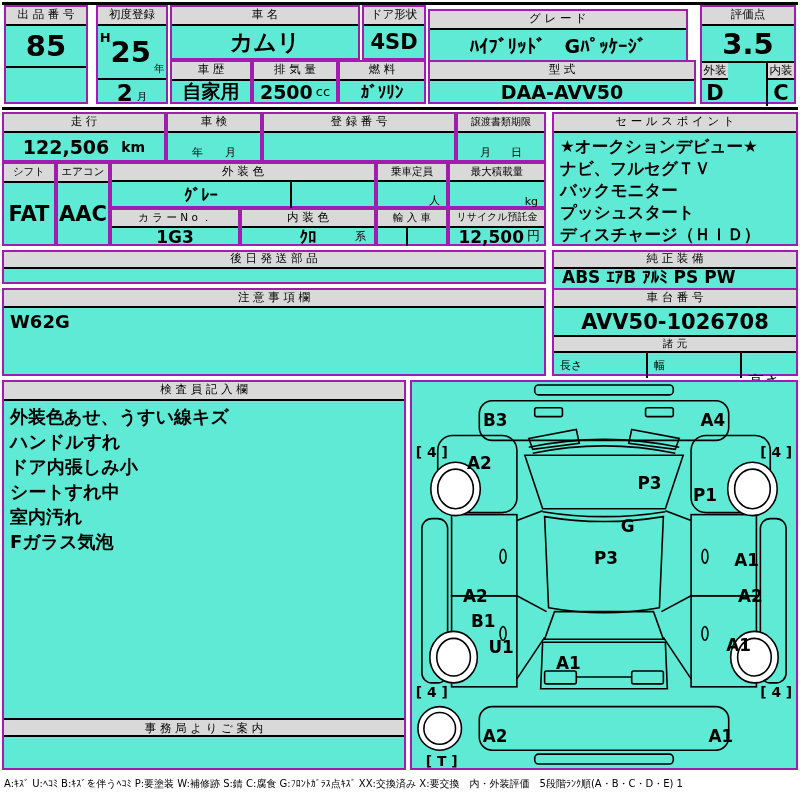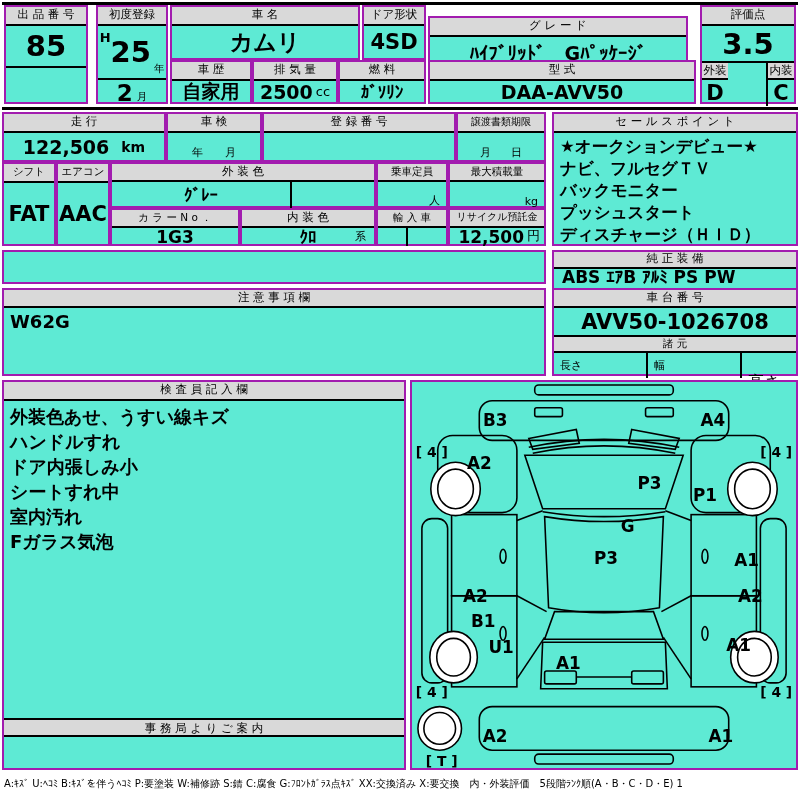--- a/index.html
+++ b/index.html
@@ -50,21 +50,21 @@
   <div class="box" style="left:170px;top:5px;width:190px;height:55px">
     <div class="hd">車 名</div>
     <div class="val v24" style="height:32px">カムリ</div>
   </div>
 
   <div class="box" style="left:362px;top:5px;width:64px;height:55px">
     <div class="hd">ドア形状</div>
     <div class="val v22" style="height:32px">4SD</div>
   </div>
 
-  <div class="box" style="left:428px;top:16px;width:260px;height:55px">
+  <div class="box" style="left:428px;top:9px;width:260px;height:55px">
     <div class="hd">グ レ ー ド</div>
     <div class="val v20" style="height:32px">ﾊｲﾌﾞﾘｯﾄﾞ　Gﾊﾟｯｹｰｼﾞ</div>
   </div>
 
   <div class="box" style="left:700px;top:5px;width:96px;height:99px">
     <div class="hd">評価点</div>
     <div class="val v30 bb" style="height:35px">3.5</div>
     <div class="row" style="height:17px">
       <div class="hd cell" style="flex:1;border-bottom:2px solid #000">外装</div>
       <div class="hd cell bl" style="flex:1;border-bottom:2px solid #000">内装</div>
@@ -177,20 +177,21 @@
     <div class="lines" style="font-size:16.5px;line-height:22px">
       <div>★オークションデビュー★</div>
       <div>ナビ、フルセグＴＶ</div>
       <div>バックモニター</div>
       <div>プッシュスタート</div>
       <div>ディスチャージ（ＨＩＤ）</div>
     </div>
   </div>
 
   <div class="box" style="left:2px;top:250px;width:544px;height:34px">
+    <div class="hd" style="height:15px;line-height:13px">後 日 発 送 部 品</div>
     <div style="height:15px"></div>
   </div>
   <div class="box" style="left:552px;top:250px;width:246px;height:45px">
     <div class="hd" style="height:15px;line-height:13px">純 正 装 備</div>
     <div class="val v18" style="height:15px;justify-content:flex-start;padding-left:8px">ABS ｴｱB ｱﾙﾐ PS PW</div>
   </div>
 
   <div class="box" style="left:2px;top:288px;width:544px;height:88px">
     <div class="hd" style="height:16px;line-height:14px">注 意 事 項 欄</div>
     <div class="lines" style="font-size:18px">W62G</div>

